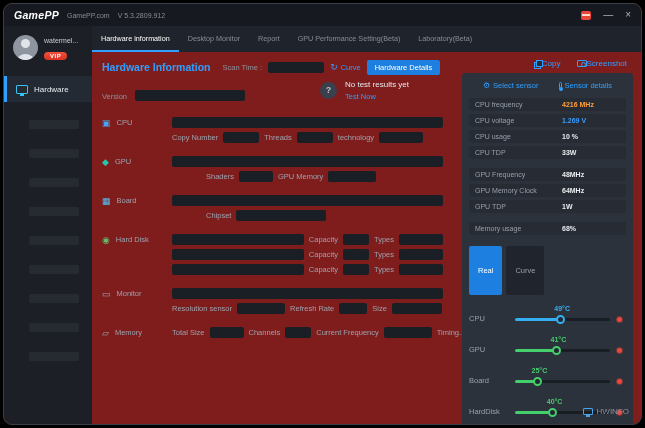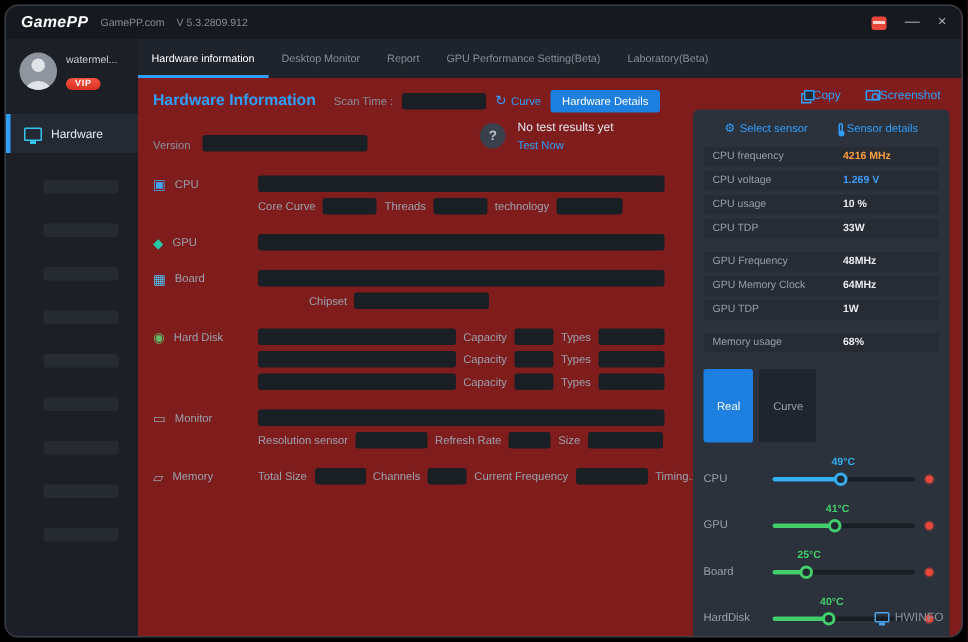--- a/index.html
+++ b/index.html
@@ -192,39 +192,45 @@
       <div class="section">
         <div class="sec-head">
           <span class="sec-icon c-cpu">▣</span>
           <span class="sec-label">CPU</span>
         </div>
         <div class="sec-body">
           <div class="frow">
               <span class="field flex1"></span>
             </div>
           <div class="frow">
-            <span class="flabel">Core Curve</span>
+            <span class="flabel">Copy Number</span>
             <span class="field w36"></span>
             <span class="flabel">Threads</span>
             <span class="field w36"></span>
             <span class="flabel">technology</span>
             <span class="field w44"></span>
           </div>
         </div>
       </div>
 
       <div class="section">
         <div class="sec-head">
           <span class="sec-icon c-gpu">◆</span>
           <span class="sec-label">GPU</span>
         </div>
         <div class="sec-body">
           <div class="frow">
               <span class="field flex1"></span>
             </div>
+          <div class="frow">
+            <span class="flabel ind">Shaders</span>
+            <span class="field w40"></span>
+            <span class="flabel">GPU Memory</span>
+            <span class="field w48"></span>
+          </div>
         </div>
       </div>
 
       <div class="section">
         <div class="sec-head">
           <span class="sec-icon c-board">▦</span>
           <span class="sec-label">Board</span>
         </div>
         <div class="sec-body">
           <div class="frow">

